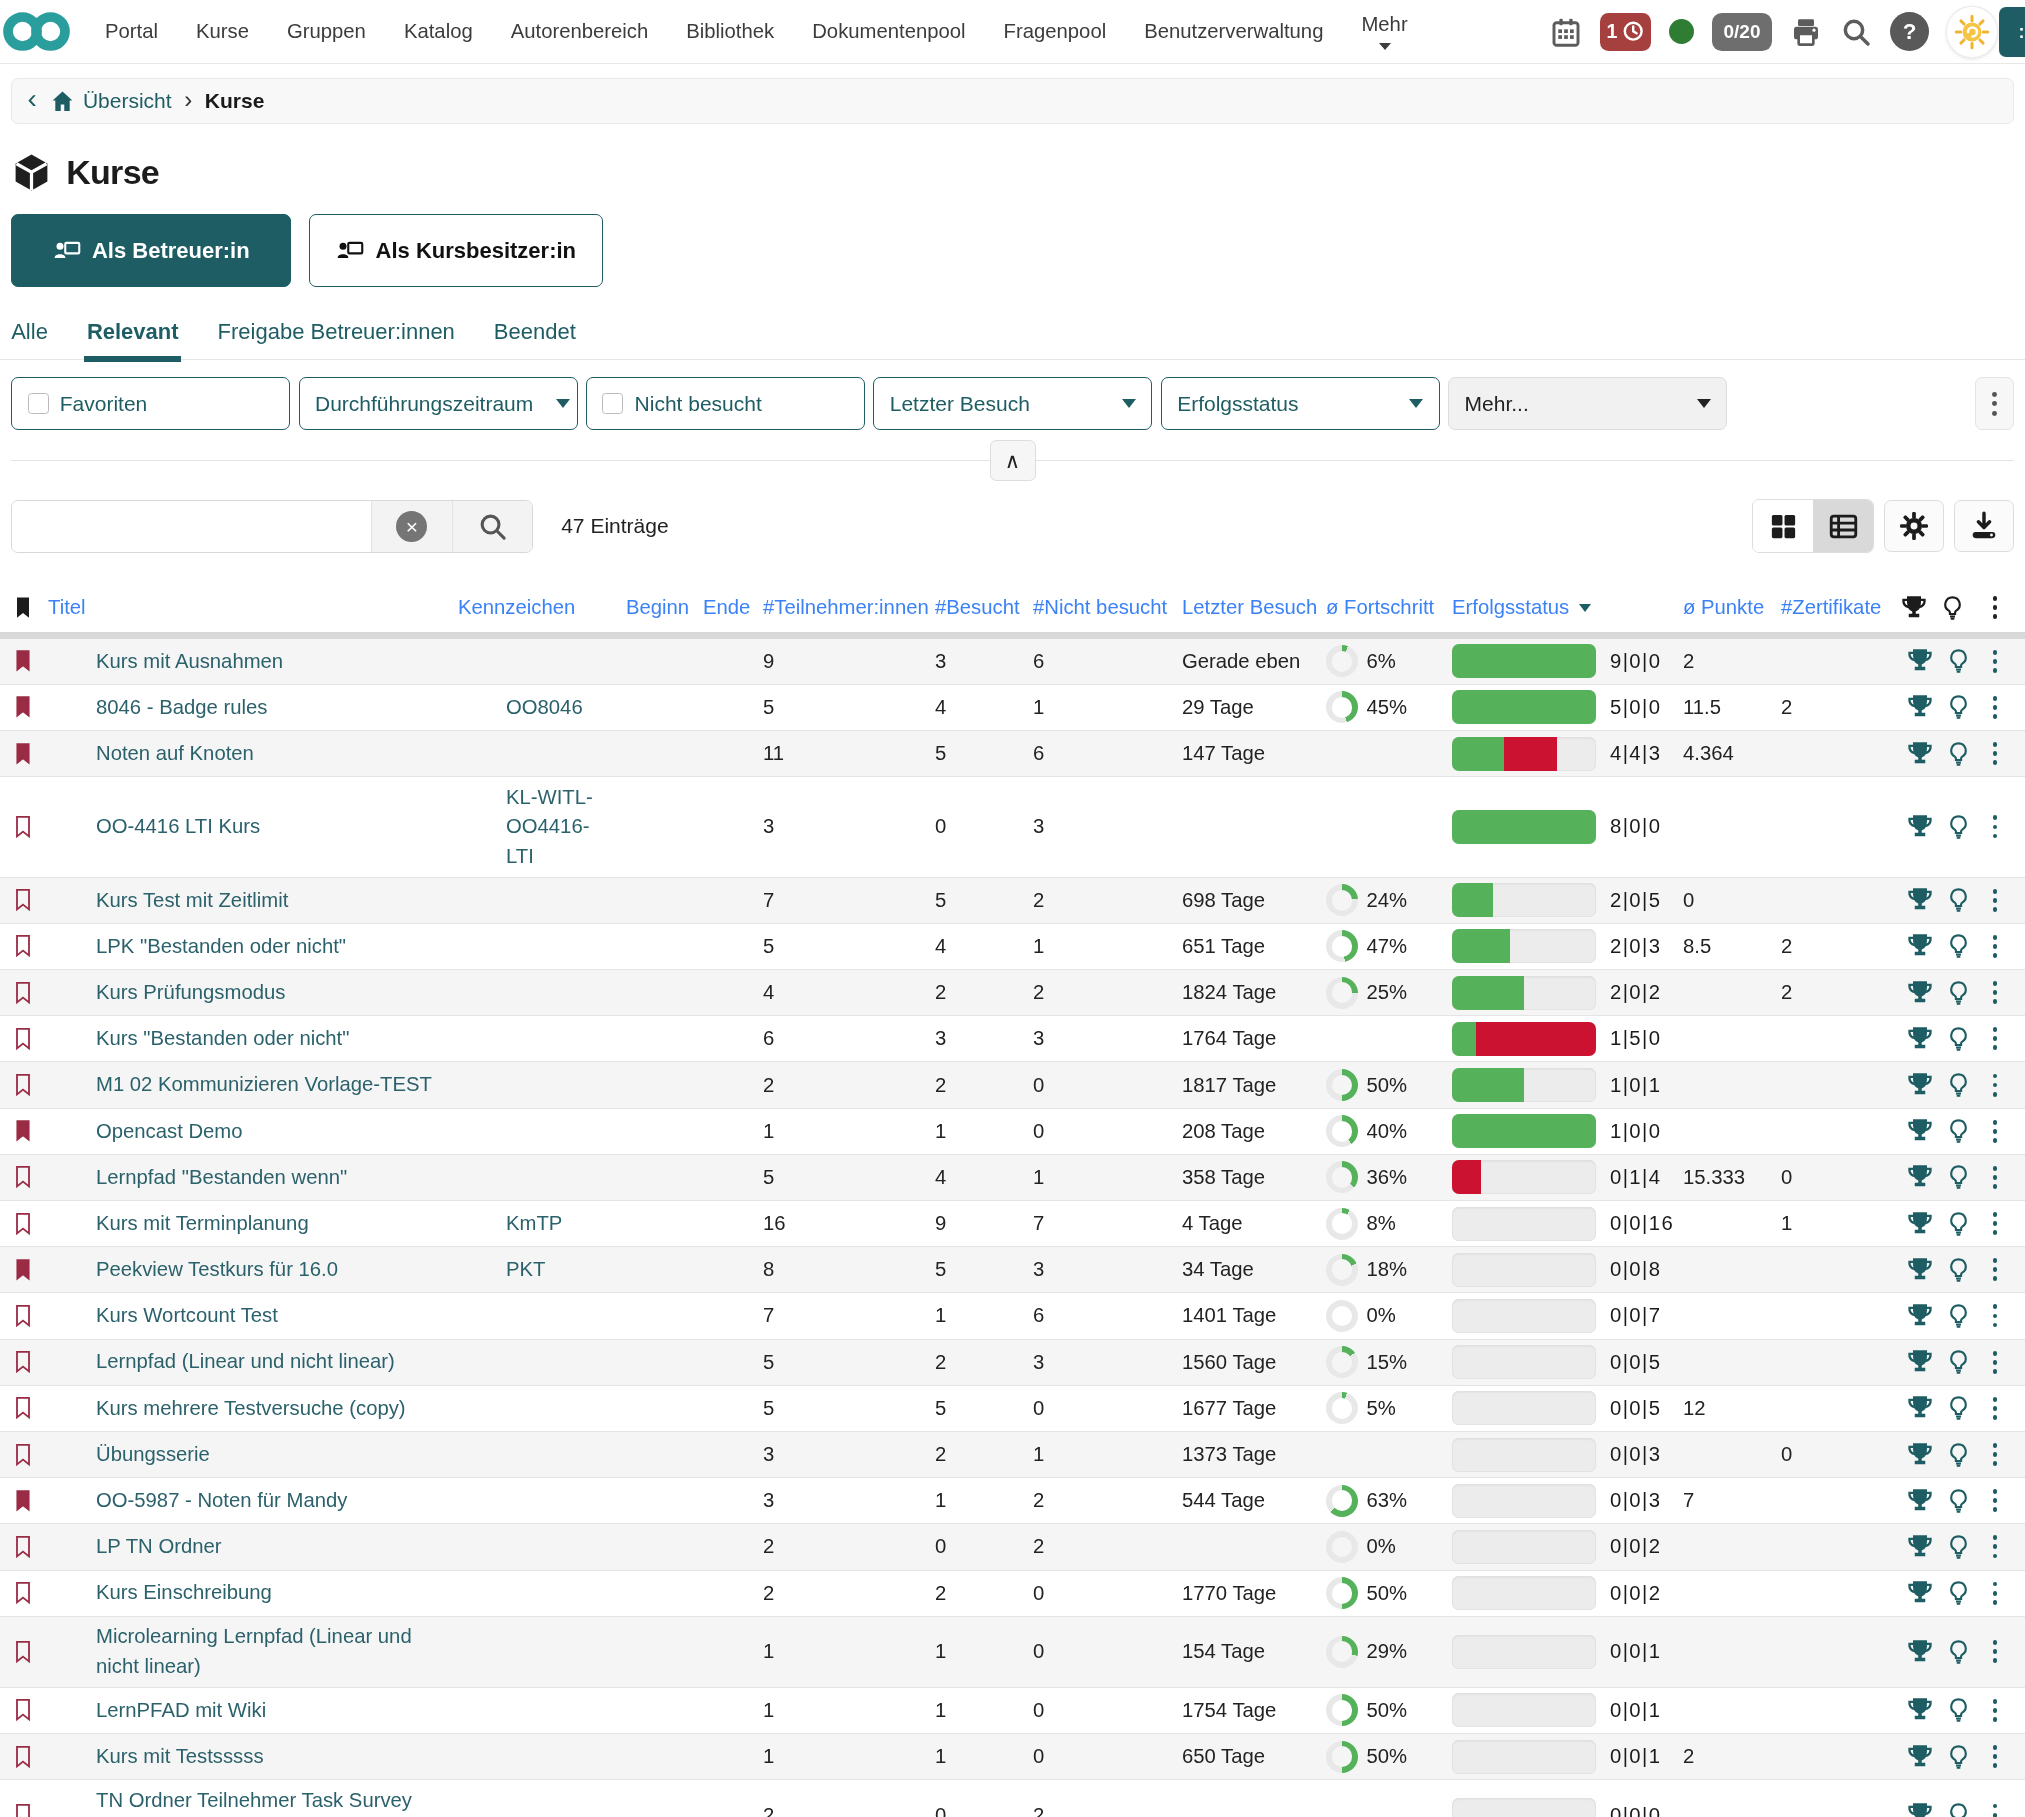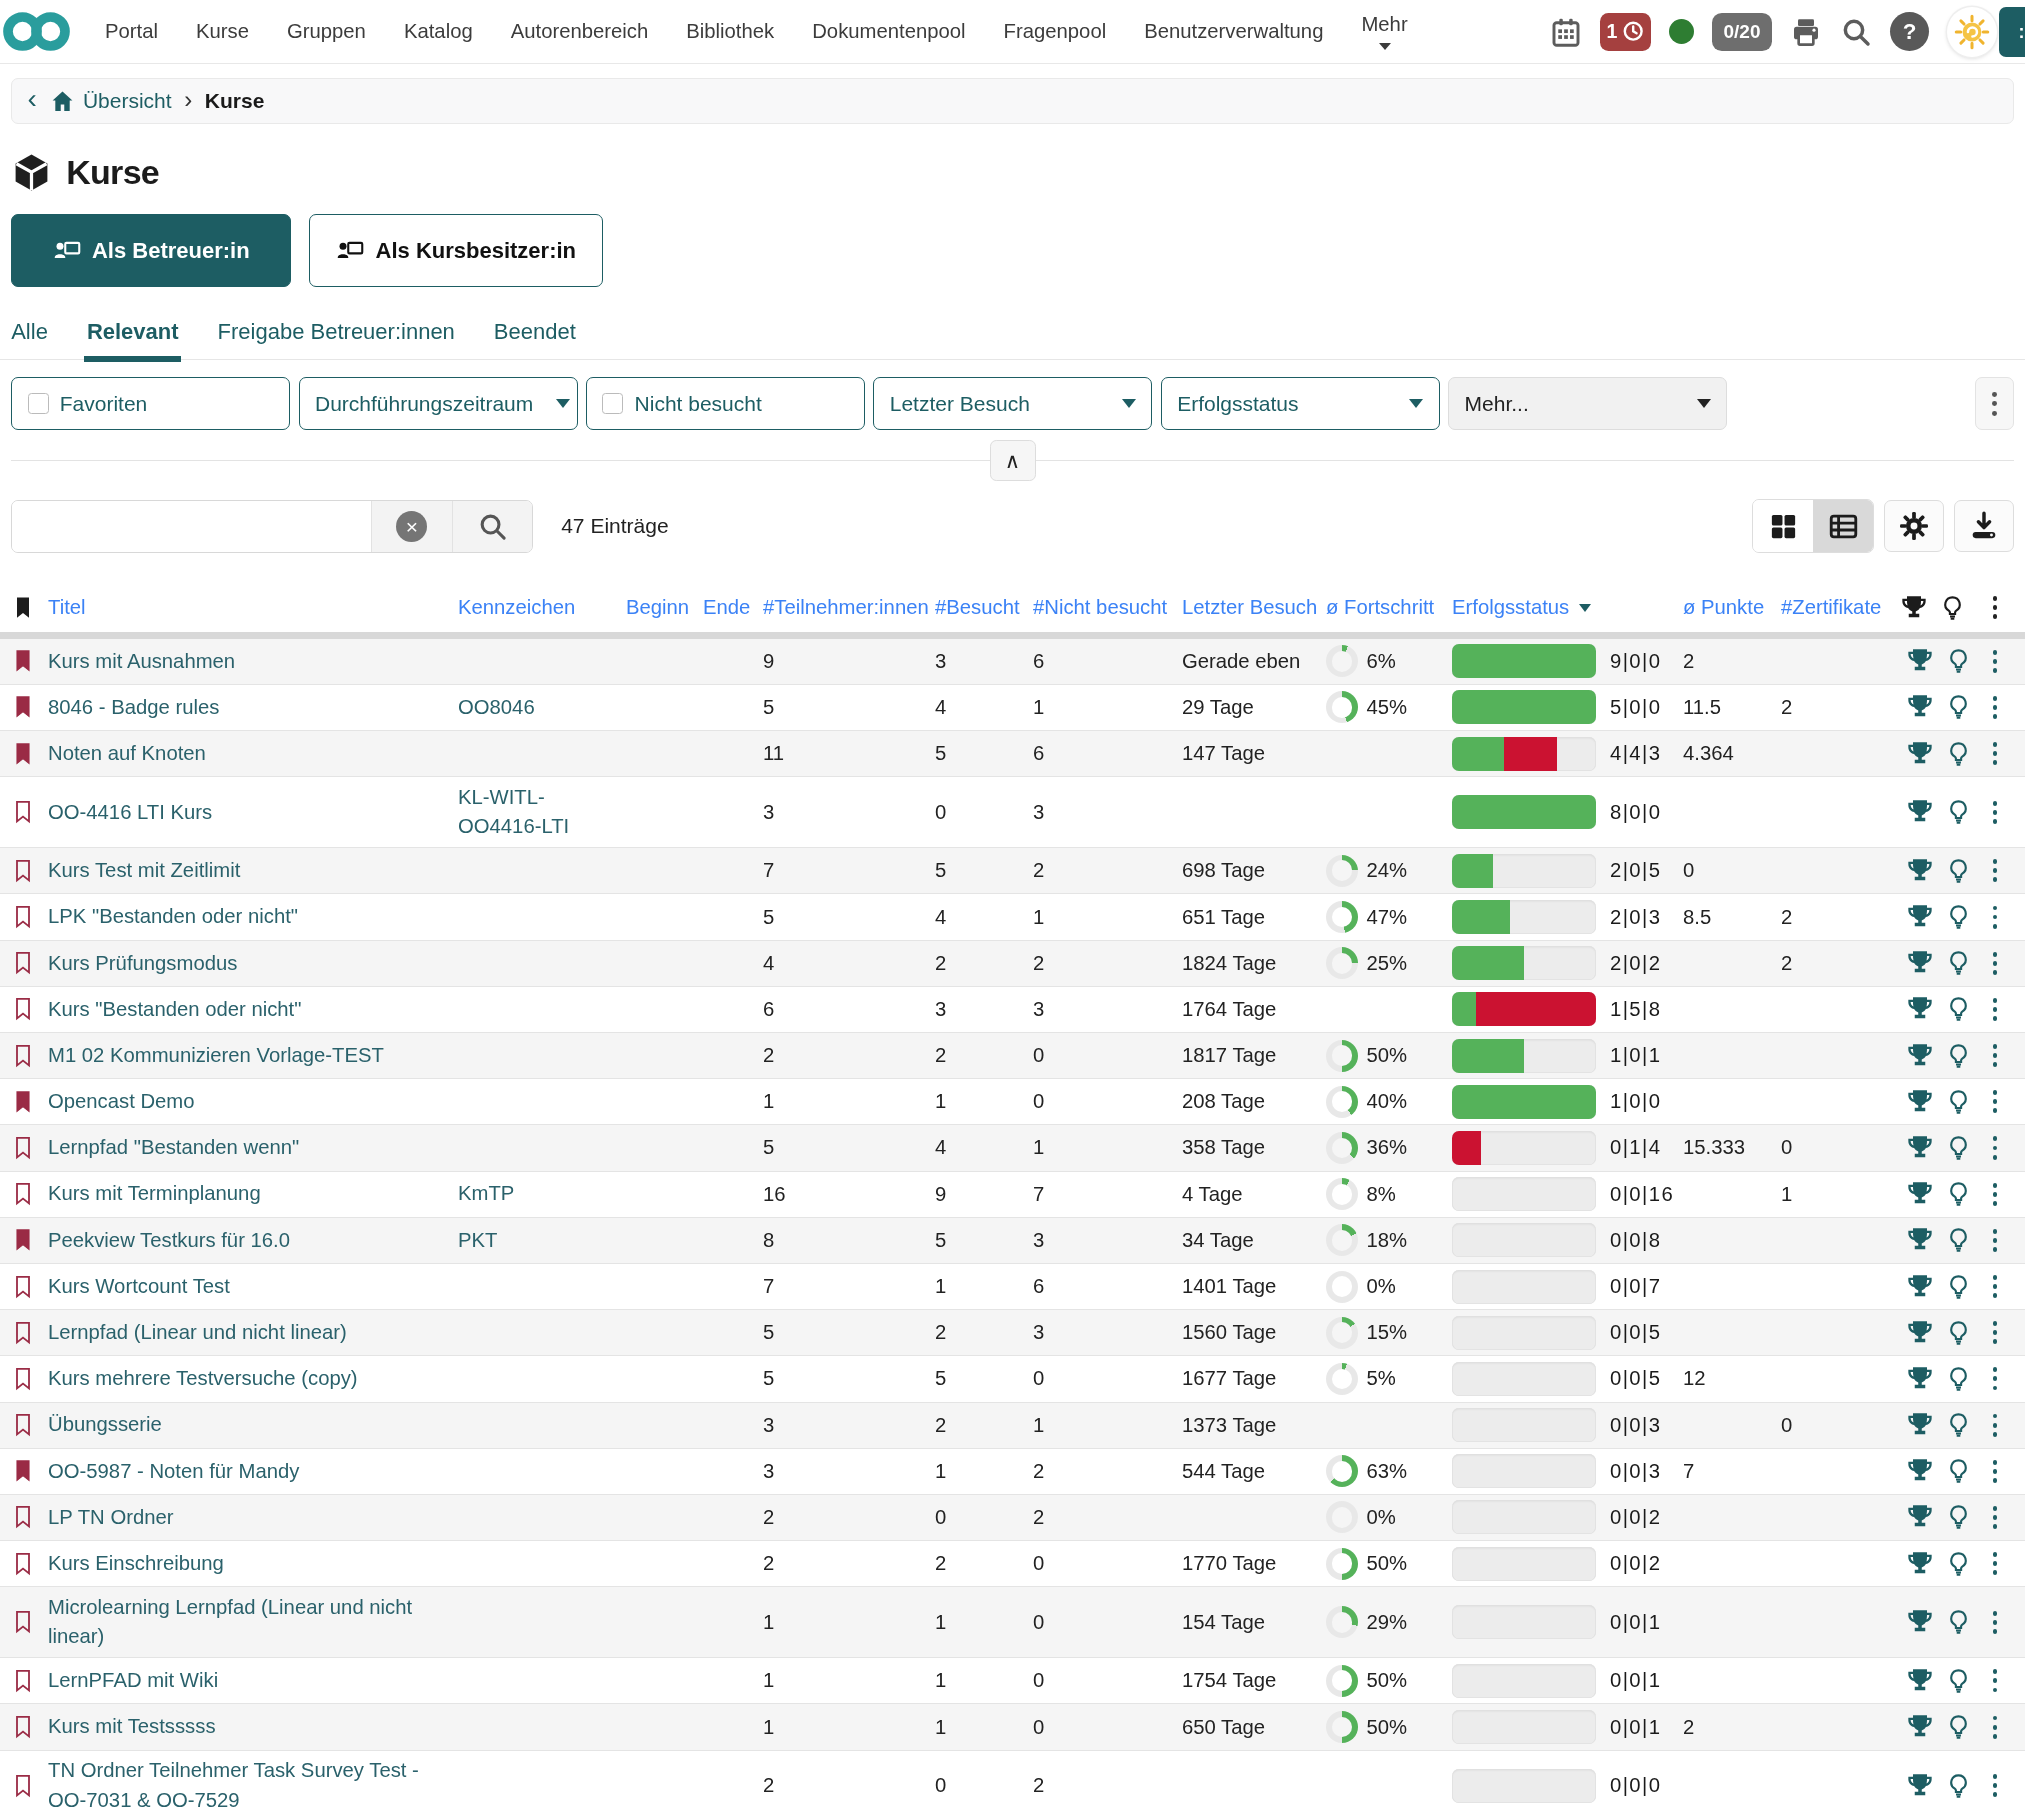--- a/index.html
+++ b/index.html
@@ -83,21 +83,21 @@
 
   
   .tgrid{display:grid; grid-template-columns:34px 410px 168px 77px 60px 172px 98px 149px 144px 126px 231px 98px 119px 39px 39px 34px; align-items:center; padding:0 11.2px 0 14px;}
   .thead{margin-top:34px; height:41px; font-weight:normal; font-size:20.3px; color:#3b82f6;}
   .thead .hcell{display:flex; align-items:center; gap:7px; white-space:nowrap;}
   .sort-caret{width:0;height:0;border-left:6.3px solid transparent;border-right:6.3px solid transparent;border-top:8.4px solid var(--teal); margin-left:2.8px;}
   .thead-rule{height:6.3px; background:#d8d8d8; margin:4.2px 0 0;}
   .trow{min-height:45px; font-size:20.3px; border-bottom:0.7px solid #e4e4e4; padding-top:5.6px; padding-bottom:5.6px;}
   .trow.odd{background:#f5f5f5;}
   .trow.even{background:#fff;}
-  .cell-title,.cell-code{color:var(--link); line-height:1.45; padding-right:12.6px; cursor:pointer;}
+  .cell-title,.cell-code{color:var(--link); line-height:1.45; padding-right:12.6px; cursor:pointer;margin-left:48px;}
   .num{color:#222;}
   .bm svg{display:block;}
   .bm.filled .bm-path{fill:var(--maroon); stroke:var(--maroon); stroke-width:1.5;}
   .bm.outline .bm-path{fill:none; stroke:var(--maroon); stroke-width:2.4;}
   .progress-wrap{display:flex; align-items:center; gap:8.4px;}
   .donut{width:32px;height:32px;border-radius:50%;position:relative;flex:0 0 auto;}
   .donut::after{content:"";position:absolute;inset:5.6px;border-radius:50%;background:inherit;background:var(--rowbg,#fff);}
   .trow.odd .donut::after{background:#f5f5f5;}
   .trow.even .donut::after{background:#fff;}
   .statusbar-wrap{display:flex; align-items:center; gap:14px;}
@@ -726,21 +726,21 @@
     <span class="num c-lv">1764 Tage</span>
     <span class="progress-wrap">
 
       <span class="num c-pr"></span>
     </span>
     <span class="statusbar-wrap">
       <span class="statusbar">
           <span class="seg-pass" style="width: 16.6667%;"></span>
           <span class="seg-fail" style="width: 83.3333%;"></span>
         </span>
-      <span class="status-label">1|5|8</span>
+      <span class="status-label">1|5|0</span>
     </span>
     <span class="num c-pt"></span>
     <span class="num c-zt"></span>
     <span class="row-ico">
       <svg width="28" height="28" viewBox="0 0 24 24" fill="currentColor">
           <path d="M6 2h12v2h4v2.2c0 2.9-2.1 5.3-4.9 5.8a6.6 6.6 0 0 1-3.6 3V17h3v3H7.5v-3h3v-2a6.6 6.6 0 0 1-3.6-3C4.1 11.5 2 9.1 2 6.2V4h4V2zm-2 4v.2c0 1.6 1 3 2.4 3.6A13 13 0 0 1 6 6H4zm16 .2V6h-2c0 1.4-.1 2.7-.4 3.8 1.4-.6 2.4-2 2.4-3.6z"></path>
         </svg>
     </span>
     <span class="row-ico">
       <svg width="27" height="28" viewBox="0 0 24 24">

